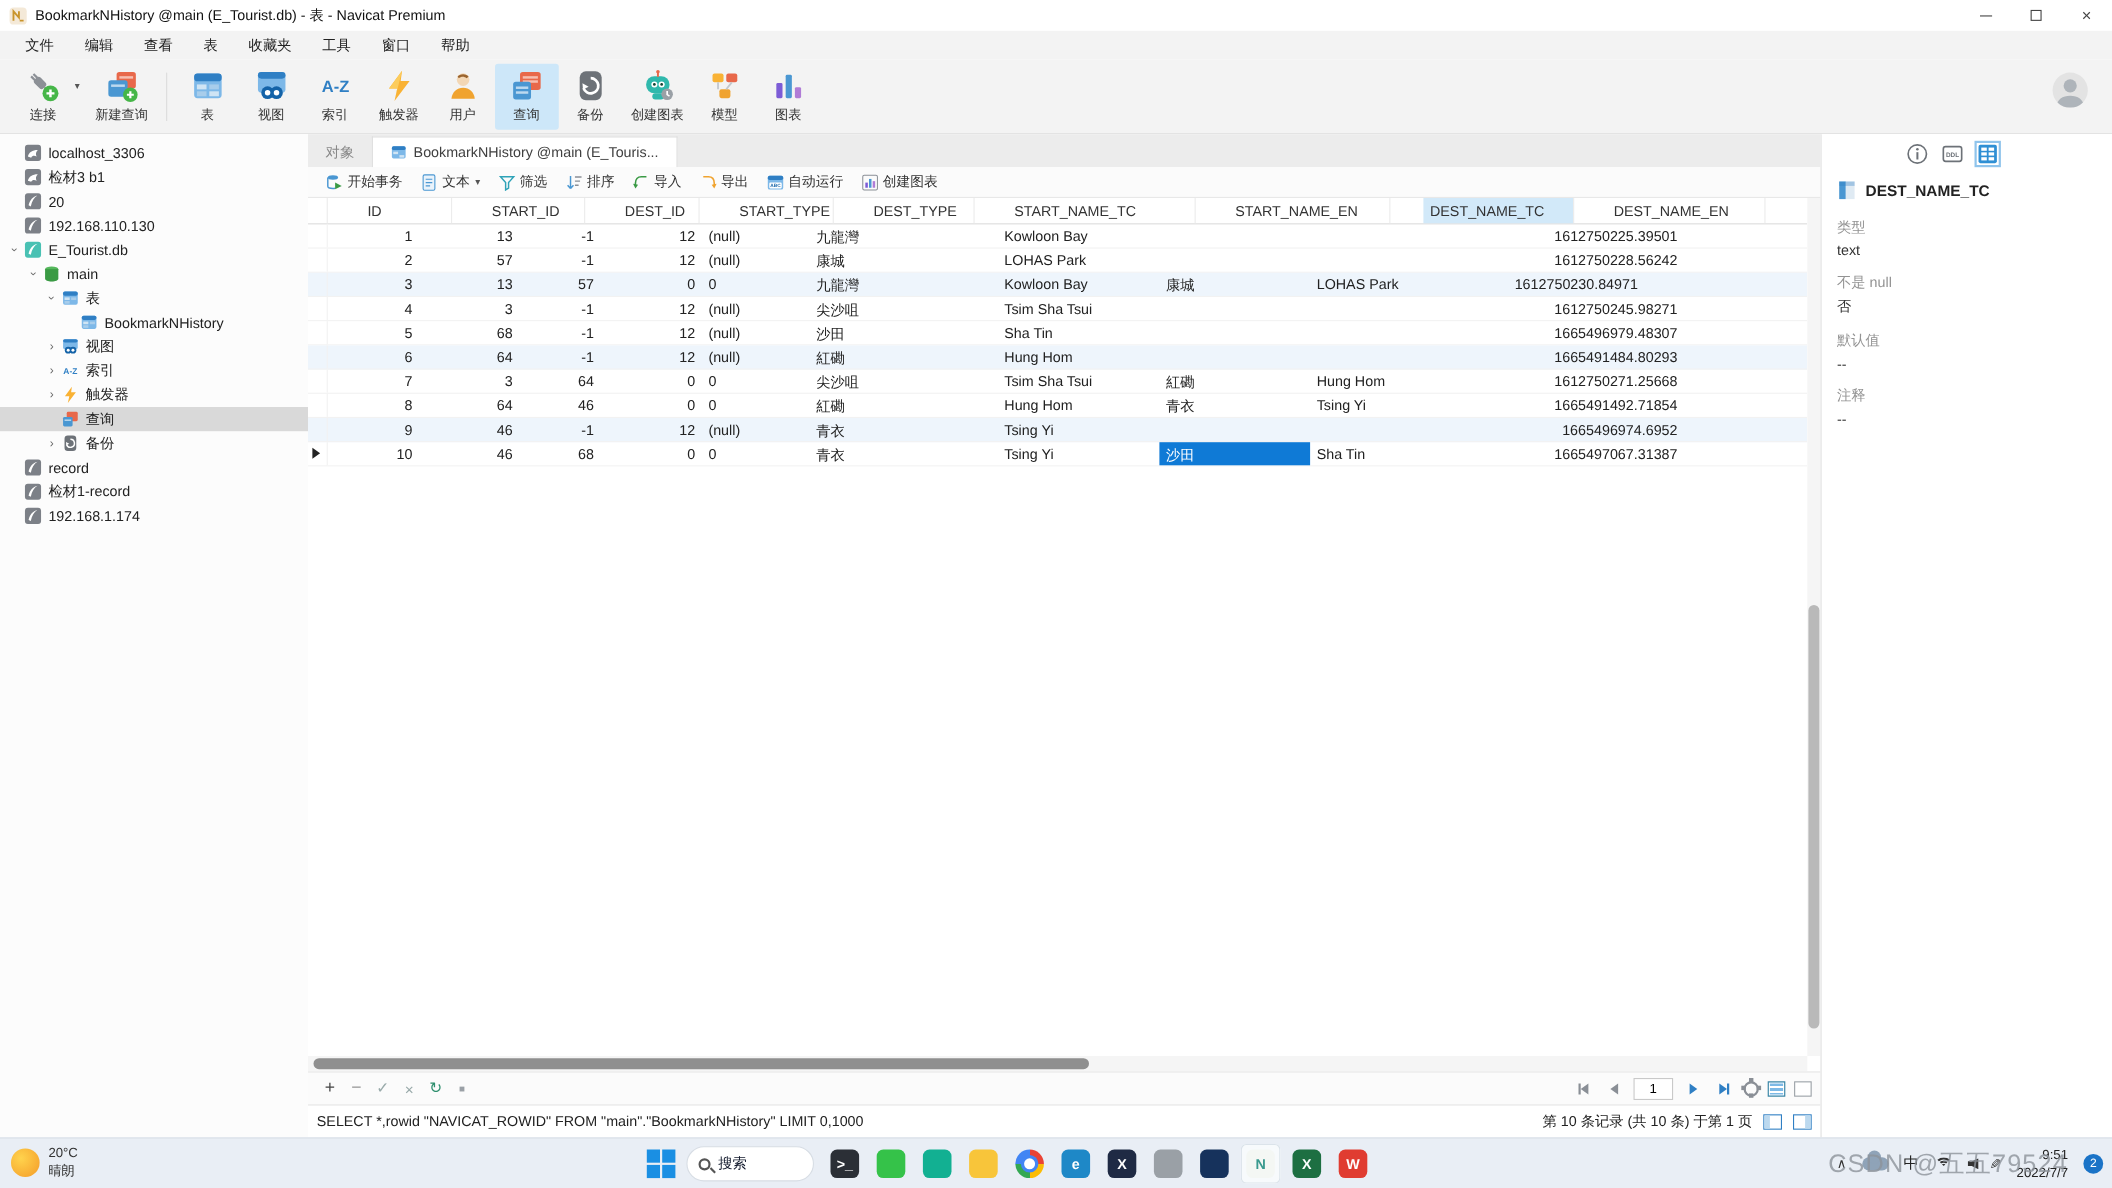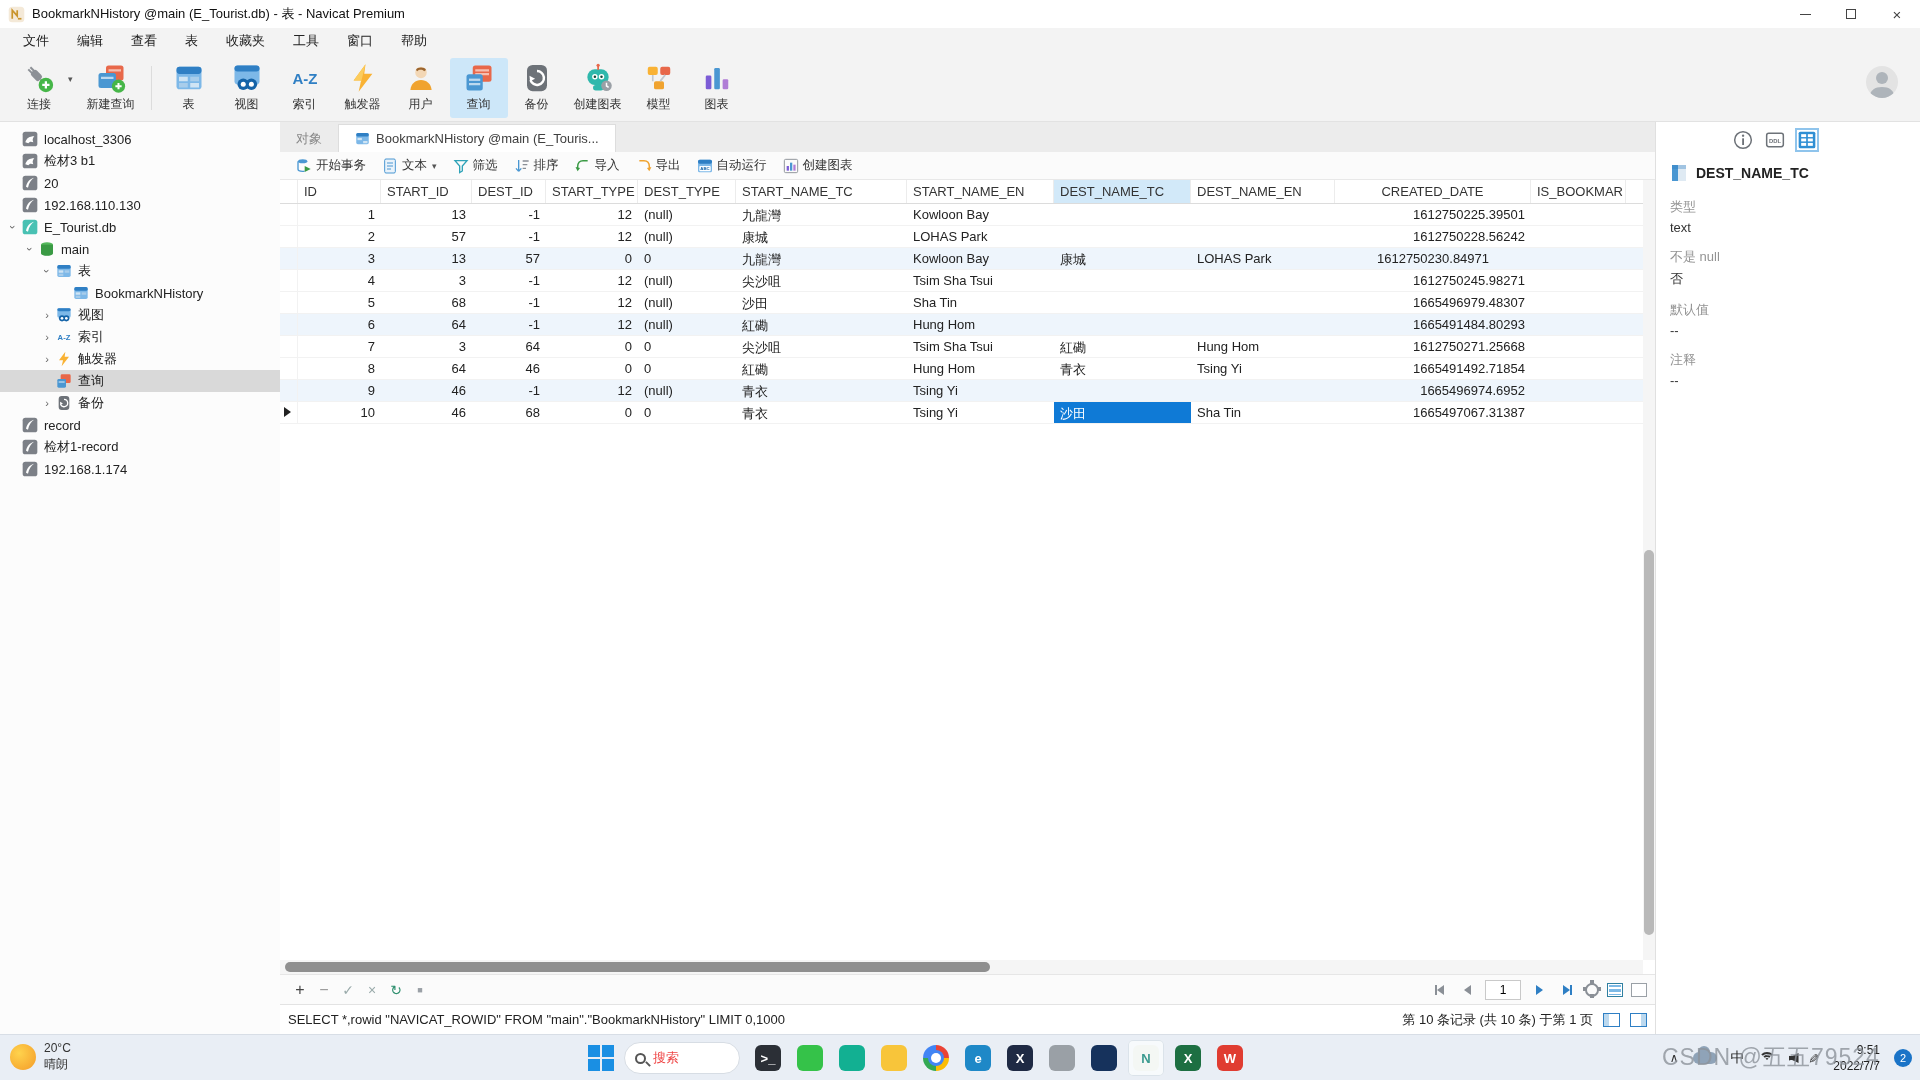--- a/index.html
+++ b/index.html
@@ -48,21 +48,21 @@
   .tab .tab-ic{width:15px;height:15px;margin-right:6px;}
 
   
   .grid-toolbar{position:absolute;top:30px;left:0;right:0;height:28px;background:#fbfbfb;border-bottom:1px solid #e8e8e8;display:flex;align-items:center;padding-left:8px;}
   .gt-item{display:flex;align-items:center;gap:4px;padding:0 8px;height:24px;font-size:12.5px;color:#333;}
   .gt-item .ic{width:16px;height:16px;}
   .gt-caret{font-size:9px;color:#555;margin-left:1px}
 
   
   .grid{position:absolute;top:58px;left:0;right:12px;bottom:74px;overflow:hidden;background:#fff;}
-  .grid-header{display:flex;height:24px;border-bottom:1px solid #dcdcdc;background:#fff;}
+  .grid-header{display:flex;height:24px;border-bottom:1px solid #dcdcdc;background:#fff;gap:30px;}
   .gh-cell{font-size:13px;color:#333;padding:4px 6px 0 6px;border-right:1px solid #ececec;overflow:hidden;white-space:nowrap;}
   .gh-cell.colsel{background:#d2e9f9;}
   .gh-gutter{flex:0 0 18px;border-right:1px solid #ececec;}
   .grid-row{display:flex;height:22px;border-bottom:1px solid #f2f2f2;}
   .grid-row.tint{background:#eef5fc;}
   .g-gutter{flex:0 0 18px;border-right:1px solid #f2f2f2;position:relative;}
   .g-gutter .rowmark{position:absolute;left:4px;top:5px;width:0;height:0;border-left:7px solid #222;border-top:5px solid transparent;border-bottom:5px solid transparent;}
   .g-cell{font-size:13px;padding:3px 6px 0 6px;white-space:nowrap;overflow:hidden;color:#222;}
   .g-cell.right{text-align:right;}
   .g-cell.selcell{background:#0f7ad6;color:#fff;}
@@ -106,21 +106,21 @@
   .rp-value{font-size:13px;color:#333;margin-top:4px;}
 
   
   .taskbar{position:absolute;left:0;right:0;top:1034px;height:46px;background:#e9eef5;border-top:1px solid #d8dee6;}
   .weather{position:absolute;left:10px;top:6px;display:flex;align-items:center;gap:8px;}
   .weather-ic{width:26px;height:26px;border-radius:50%;background:radial-gradient(circle at 35% 35%,#ffd34d,#f49b28);}
   .weather-txt{font-size:12px;color:#333;line-height:1.3;}
   .tb-center{position:absolute;left:588px;top:5px;display:flex;align-items:center;gap:10px;}
   .win-logo{width:26px;height:26px;display:grid;grid-template-columns:12px 12px;grid-template-rows:12px 12px;gap:2px;padding:0;}
   .win-logo div{background:#1a8fe3;}
-  .search-pill{width:116px;height:32px;background:#fff;border:1px solid #d7dde4;border-radius:16px;display:flex;align-items:center;padding-left:10px;gap:7px;font-size:13px;color:#ef4444;}
+  .search-pill{width:116px;height:32px;background:#fff;border:1px solid #d7dde4;border-radius:16px;display:flex;align-items:center;padding-left:10px;gap:7px;font-size:13px;color:#0f172a;}
   .mag{width:11px;height:11px;border:2px solid #555;border-radius:50%;position:relative;}
   .mag:after{content:"";position:absolute;left:8px;top:8px;width:6px;height:2px;background:#555;transform:rotate(45deg);}
   .task-ic{width:36px;height:36px;border-radius:5px;display:flex;align-items:center;justify-content:center;}
   .task-ic.active{background:#f7fafc;box-shadow:inset 0 0 0 1px #dbe3ea;}
   .task-glyph{width:26px;height:26px;border-radius:6px;display:flex;align-items:center;justify-content:center;color:#fff;font-size:13px;font-weight:bold;}
   .tray{position:absolute;right:8px;top:0;height:46px;display:flex;align-items:center;gap:14px;}
   .tray-chevron{font-size:12px;color:#333;}
   .cloud{width:24px;height:12px;background:#8fa3b8;border-radius:8px;position:relative;}
   .cloud:before{content:"";position:absolute;left:5px;top:-6px;width:12px;height:12px;border-radius:50%;background:#8fa3b8;}
   .ime{font-size:14px;color:#222;}

